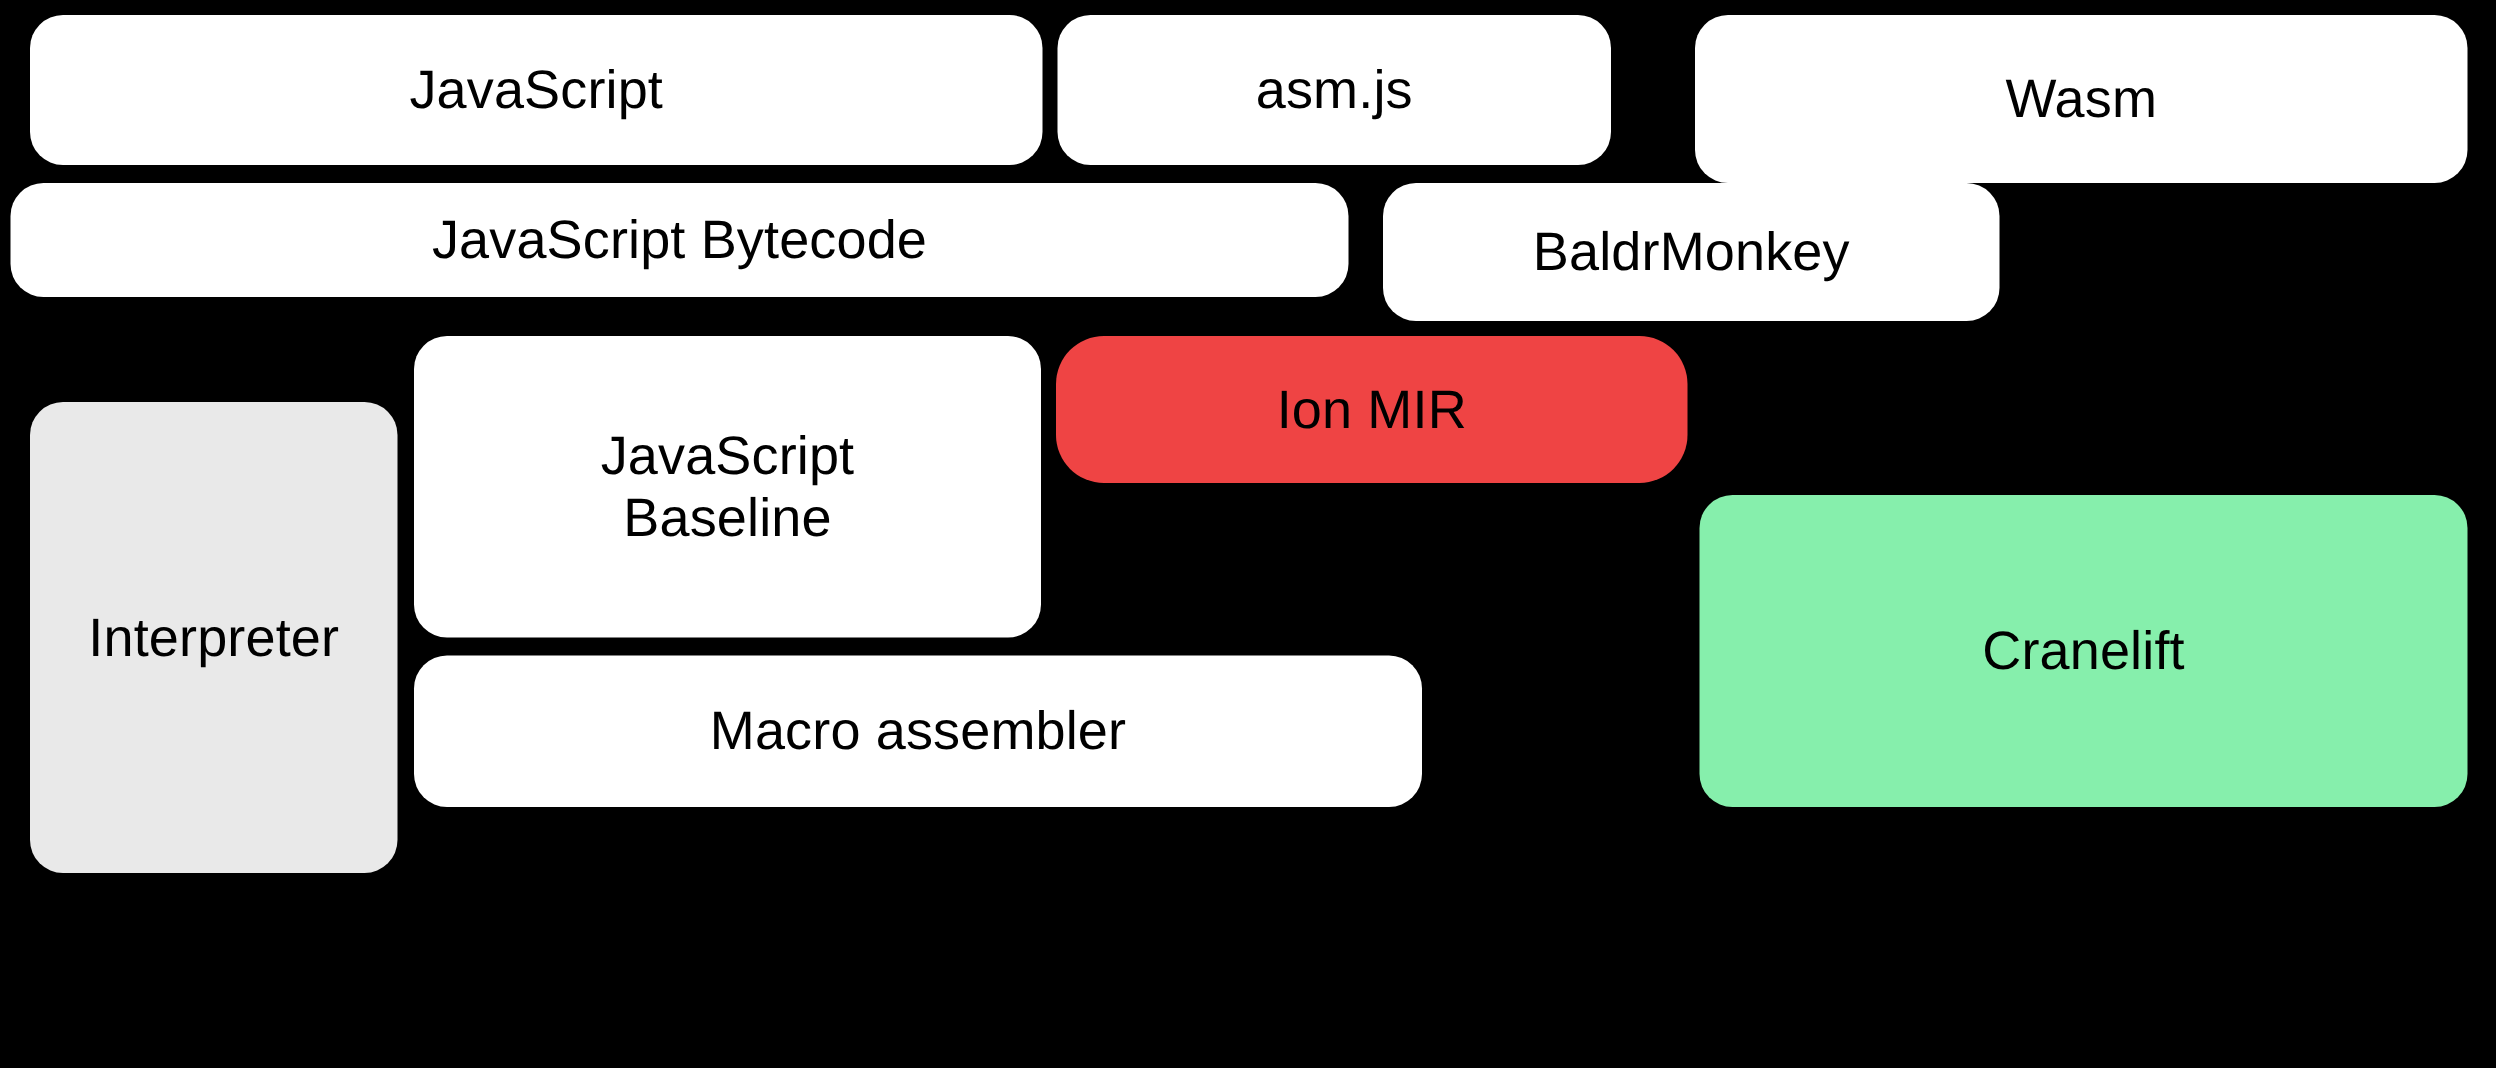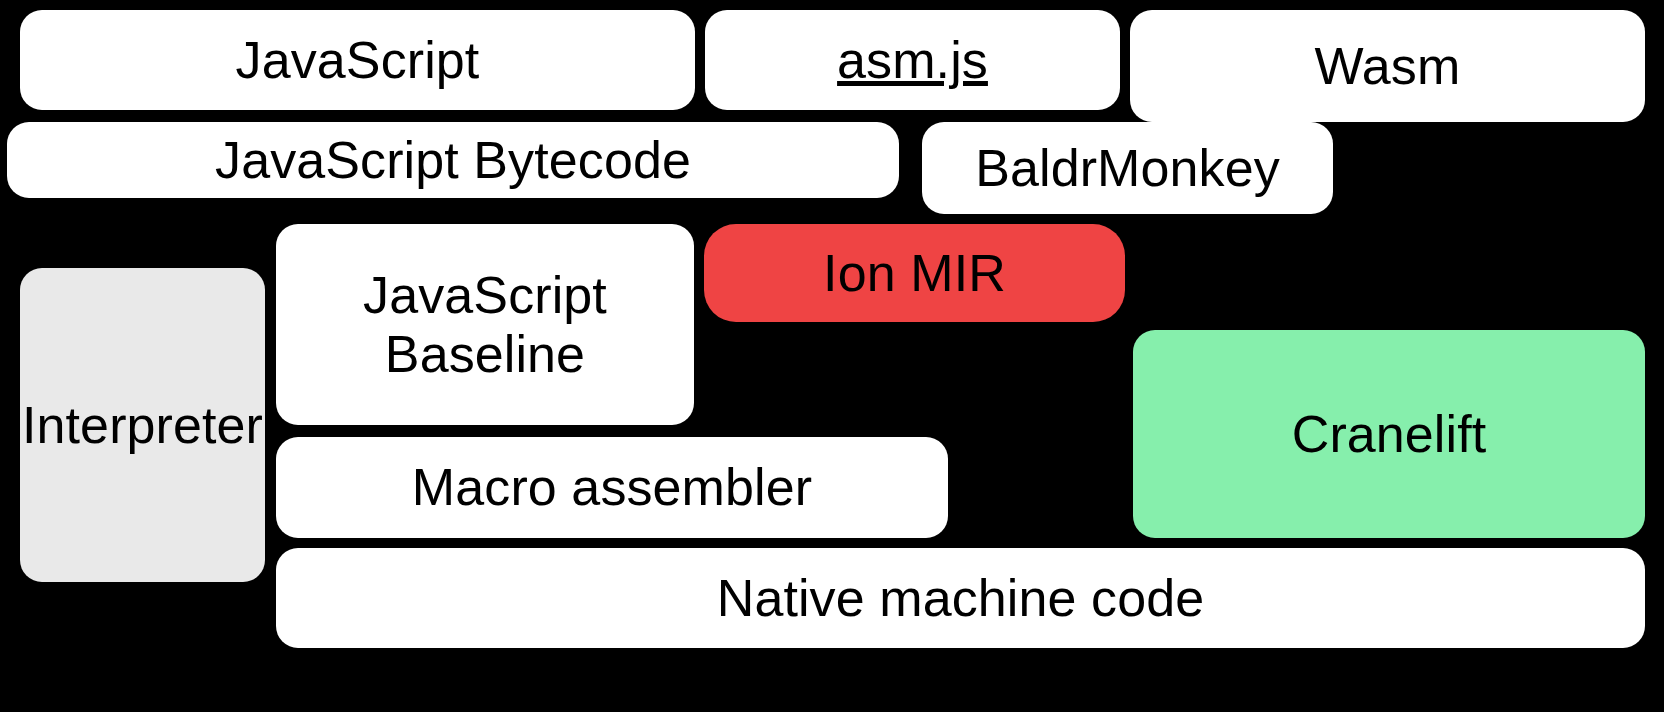--- a/index.html
+++ b/index.html
@@ -19,54 +19,53 @@
   }
   .node {
     position: absolute;
     display: flex;
     align-items: center;
     justify-content: center;
     text-align: center;
     border-radius: 22px;
     box-sizing: border-box;
     color: #000000;
-    font-size: 52px;
+    font-size: 36px;
     line-height: 1.12;
     font-weight: 400;
     letter-spacing: 0.1px;
     padding: 0 10px;
     white-space: pre-line;
   }
   .fill-white  { background: #ffffff; }
   .fill-gray   { background: #e9e9e9; }
   .fill-green  { background: #ef4444; border-radius: 32px; }
   .fill-pink   { background: #86efac; }
 </style>
 </head>
 <body>
 
 <div id="stage">
 
   <div class="node fill-white" style="left:20px; top:10px; width:675px; height:100px;">JavaScript</div>
 
-  <div class="node fill-white" style="left:705px; top:10px; width:415px; height:100px;text-decoration:underline;">asm.js</div>
+  <div class="node fill-white" style="left:705px; top:10px; width:369px; height:100px;">asm.js</div>
 
   <div class="node fill-white" style="left:1130px; top:10px; width:515px; height:112px;">Wasm</div>
 
   <div class="node fill-white" style="left:7px; top:122px; width:892px; height:76px;">JavaScript Bytecode</div>
 
   <div class="node fill-white" style="left:922px; top:122px; width:411px; height:92px;">BaldrMonkey</div>
 
   <div class="node fill-gray" style="left:20px; top:224px; width:245px; height:314px;margin-top:44px;">Interpreter</div>
 
   <div class="node fill-white" style="left:276px; top:224px; width:418px; height:201px;">JavaScript
 Baseline</div>
 
   <div class="node fill-green" style="left:704px; top:224px; width:421px; height:98px;">Ion MIR</div>
 
 
   <div class="node fill-pink" style="left:1133px; top:330px; width:512px; height:208px;">Cranelift</div>
 
   <div class="node fill-white" style="left:276px; top:437px; width:672px; height:101px;">Macro assembler</div>
 
-  <div class="node fill-white" style="left:276px; top:548px; width:1369px; height:100px;">Native machine code</div>
 
 </div>
 
 </body></html>

